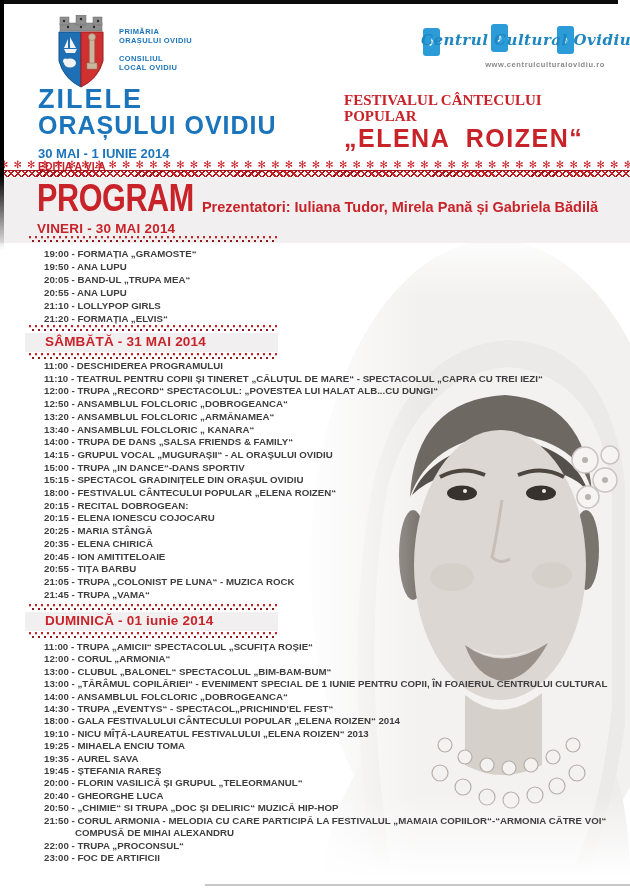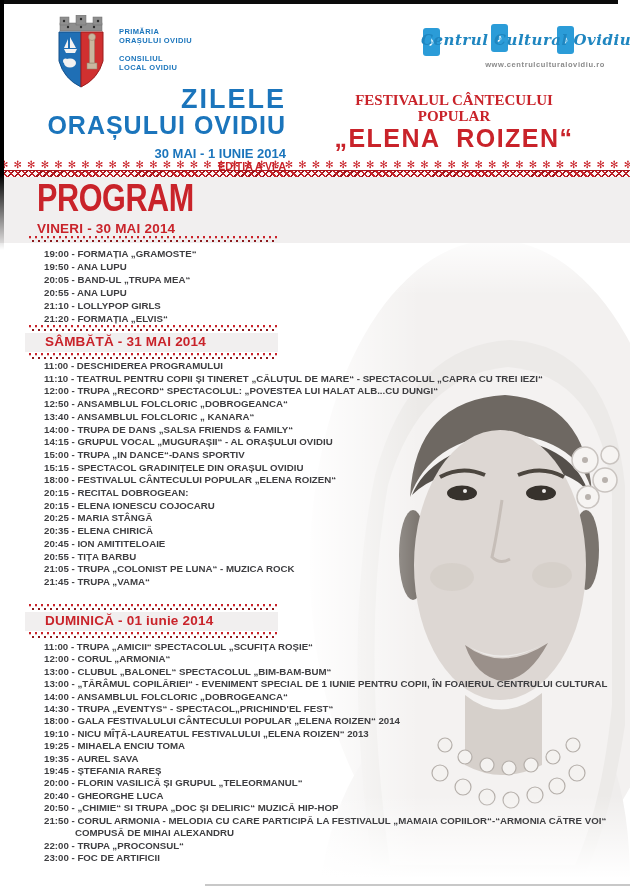--- a/index.html
+++ b/index.html
@@ -9,35 +9,35 @@
   .edge-top{position:absolute;left:0;top:0;width:618px;height:4px;background:#0b0b0b;z-index:5;}
   .edge-left{position:absolute;left:0;top:0;width:4px;height:250px;z-index:5;
              background:linear-gradient(#000 0 70%,rgba(0,0,0,0));}
   .edge-bottom{position:absolute;left:205px;top:884px;width:425px;height:1.5px;background:#c8c8c8;z-index:5;}
 
   
   .coat{position:absolute;left:56px;top:15px;z-index:2;}
   .muni{position:absolute;left:119px;top:27px;z-index:2;color:var(--blue,#1c6fb4);
         font-size:7.5px;font-weight:bold;letter-spacing:.4px;line-height:9px;}
   .muni .grp{margin-bottom:9px;}
-  .ztitle{position:absolute;left:38px;top:86px;width:248px;text-align:right;z-index:2;color:var(--blue,#1b75bc);}
+  .ztitle{position:absolute;left:38px;top:86px;width:248px;text-align:left;z-index:2;color:var(--blue,#1b75bc);}
   .ztitle .l1{font-size:27px;font-weight:bold;letter-spacing:2px;line-height:26px;}
   .ztitle .l2{font-size:25px;font-weight:bold;letter-spacing:1px;line-height:27px;}
   .ztitle .dates{font-size:13px;font-weight:bold;line-height:14px;margin-top:8px;}
   .ztitle .edition{font-size:10.5px;font-weight:bold;color:var(--red,#c9232a);line-height:11px;}
 
   
   .cclogo{position:absolute;left:415px;top:24px;width:190px;height:40px;z-index:2;}
   .cc-rect{position:absolute;width:17px;height:28px;border-radius:3px;background:var(--logo_blue,#2b9cd8);
            color:#fff;font-size:13px;text-align:center;line-height:28px;}
   .cc-script{position:absolute;left:6px;top:7px;width:184px;font-family:"DejaVu Serif",serif;
              font-style:italic;font-weight:bold;font-size:15px;color:#1f86c0;letter-spacing:.5px;white-space:nowrap;}
   .cc-url{position:absolute;left:415px;top:60px;width:190px;text-align:right;font-size:7.5px;
           color:#8a8a8a;font-weight:bold;letter-spacing:.6px;z-index:2;}
-  .ftitle{position:absolute;left:319px;top:92px;width:270px;text-align:center;z-index:2;color:var(--red,#c9232a);}
+  .ftitle{position:absolute;left:344px;top:92px;width:270px;z-index:2;color:var(--red,#c9232a);}
   .ftitle .t1{font-family:"Liberation Serif",serif;font-weight:bold;font-size:15px;line-height:16px;}
   .ftitle .t2{font-size:25px;font-weight:bold;letter-spacing:1.5px;word-spacing:8px;line-height:28px;}
   .ftitle .t3{font-family:"Liberation Serif",serif;font-weight:bold;font-size:14.5px;letter-spacing:2px;line-height:15px;}
 
   
   .orn-big{position:absolute;left:0;top:160px;width:630px;height:17px;overflow:hidden;z-index:2;}
   .orn-flowers{height:10px;line-height:9px;font-size:10px;letter-spacing:1.2px;color:var(--red,#c9232a);
                white-space:nowrap;overflow:hidden;}
   .orn-zigzag{height:7px;border-top:1px solid #a8161c;background-color:#fdf6f6;
     background-image:repeating-linear-gradient(45deg,var(--red,#c9232a) 0 1.6px,rgba(0,0,0,0) 1.6px 5px),
@@ -202,20 +202,21 @@
     <div class="t2">„ELENA  ROIZEN“</div>
   </div>
 
   <div class="orn-big">
     <div class="orn-flowers" id="orn-flowers">✻ ✻ ✻ ✻ ✻ ✻ ✻ ✻ ✻ ✻ ✻ ✻ ✻ ✻ ✻ ✻ ✻ ✻ ✻ ✻ ✻ ✻ ✻ ✻ ✻ ✻ ✻ ✻ ✻ ✻ ✻ ✻ ✻ ✻ ✻ ✻ ✻ ✻ ✻ ✻ ✻ ✻ ✻ ✻ ✻ ✻ ✻ ✻ ✻ ✻ ✻ ✻ ✻ ✻ ✻ ✻ ✻ ✻ ✻ ✻ ✻ ✻ ✻ ✻ ✻ ✻ ✻ ✻ ✻ ✻ </div>
     <div class="orn-zigzag"></div>
   </div>
 
   <div class="band"></div>
   <div class="program-title">PROGRAM</div>
+  <div class="presenters">Prezentatori: Iuliana Tudor, Mirela Pană și Gabriela Bădilă</div>
 
   <div class="day-label" style="left:37px;top:221px">VINERI - 30 MAI 2014</div>
   <div class="strip" style="top:235px"></div>
   <ul class="events" id="list-friday">
       <li><span>19:00 - </span><span>FORMAȚIA „GRAMOSTE“</span></li>
       <li><span>19:50 - </span><span>ANA LUPU</span></li>
       <li><span>20:05 - </span><span>BAND-UL „TRUPA MEA“</span></li>
       <li><span>20:55 - </span><span>ANA LUPU</span></li>
       <li><span>21:10 - </span><span>LOLLYPOP GIRLS</span></li>
       <li><span>21:20 - </span><span>FORMAȚIA „ELVIS“</span></li>
@@ -223,20 +224,21 @@
 
   <div class="strip" style="top:324px"></div>
   <div class="day-band" style="top:333px"></div>
   <div class="day-label" style="left:45px;top:334px">SÂMBĂTĂ - 31 MAI 2014</div>
   <div class="strip" style="top:352px"></div>
   <ul class="events" id="list-saturday">
       <li><span>11:00 - </span><span>DESCHIDEREA PROGRAMULUI</span></li>
       <li><span>11:10 - </span><span>TEATRUL PENTRU COPII ȘI TINERET „CĂLUȚUL DE MARE“ - SPECTACOLUL „CAPRA CU TREI IEZI“</span></li>
       <li><span>12:00 - </span><span>TRUPA „RECORD“  SPECTACOLUL: „POVESTEA LUI HALAT ALB...CU DUNGI“</span></li>
       <li><span>12:50 - </span><span>ANSAMBLUL FOLCLORIC „DOBROGEANCA“</span></li>
+      <li><span>13:20 - </span><span>ANSAMBLUL FOLCLORIC „ARMĂNAMEA“</span></li>
       <li><span>13:40 - </span><span>ANSAMBLUL FOLCLORIC „ KANARA“</span></li>
       <li><span>14:00 - </span><span>TRUPA DE DANS „SALSA FRIENDS &amp; FAMILY“</span></li>
       <li><span>14:15 - </span><span>GRUPUL VOCAL „MUGURAȘII“ - AL ORAȘULUI OVIDIU</span></li>
       <li><span>15:00 - </span><span>TRUPA „IN DANCE“-DANS SPORTIV</span></li>
       <li><span>15:15 - </span><span>SPECTACOL GRADINIȚELE DIN ORAȘUL OVIDIU</span></li>
       <li><span>18:00 - </span><span>FESTIVALUL CÂNTECULUI POPULAR „ELENA ROIZEN“</span></li>
       <li><span>20:15 - </span><span>RECITAL DOBROGEAN:</span></li>
       <li><span>20:15 - </span><span>ELENA IONESCU COJOCARU</span></li>
       <li><span>20:25 - </span><span>MARIA STÂNGĂ</span></li>
       <li><span>20:35 - </span><span>ELENA CHIRICĂ</span></li>

